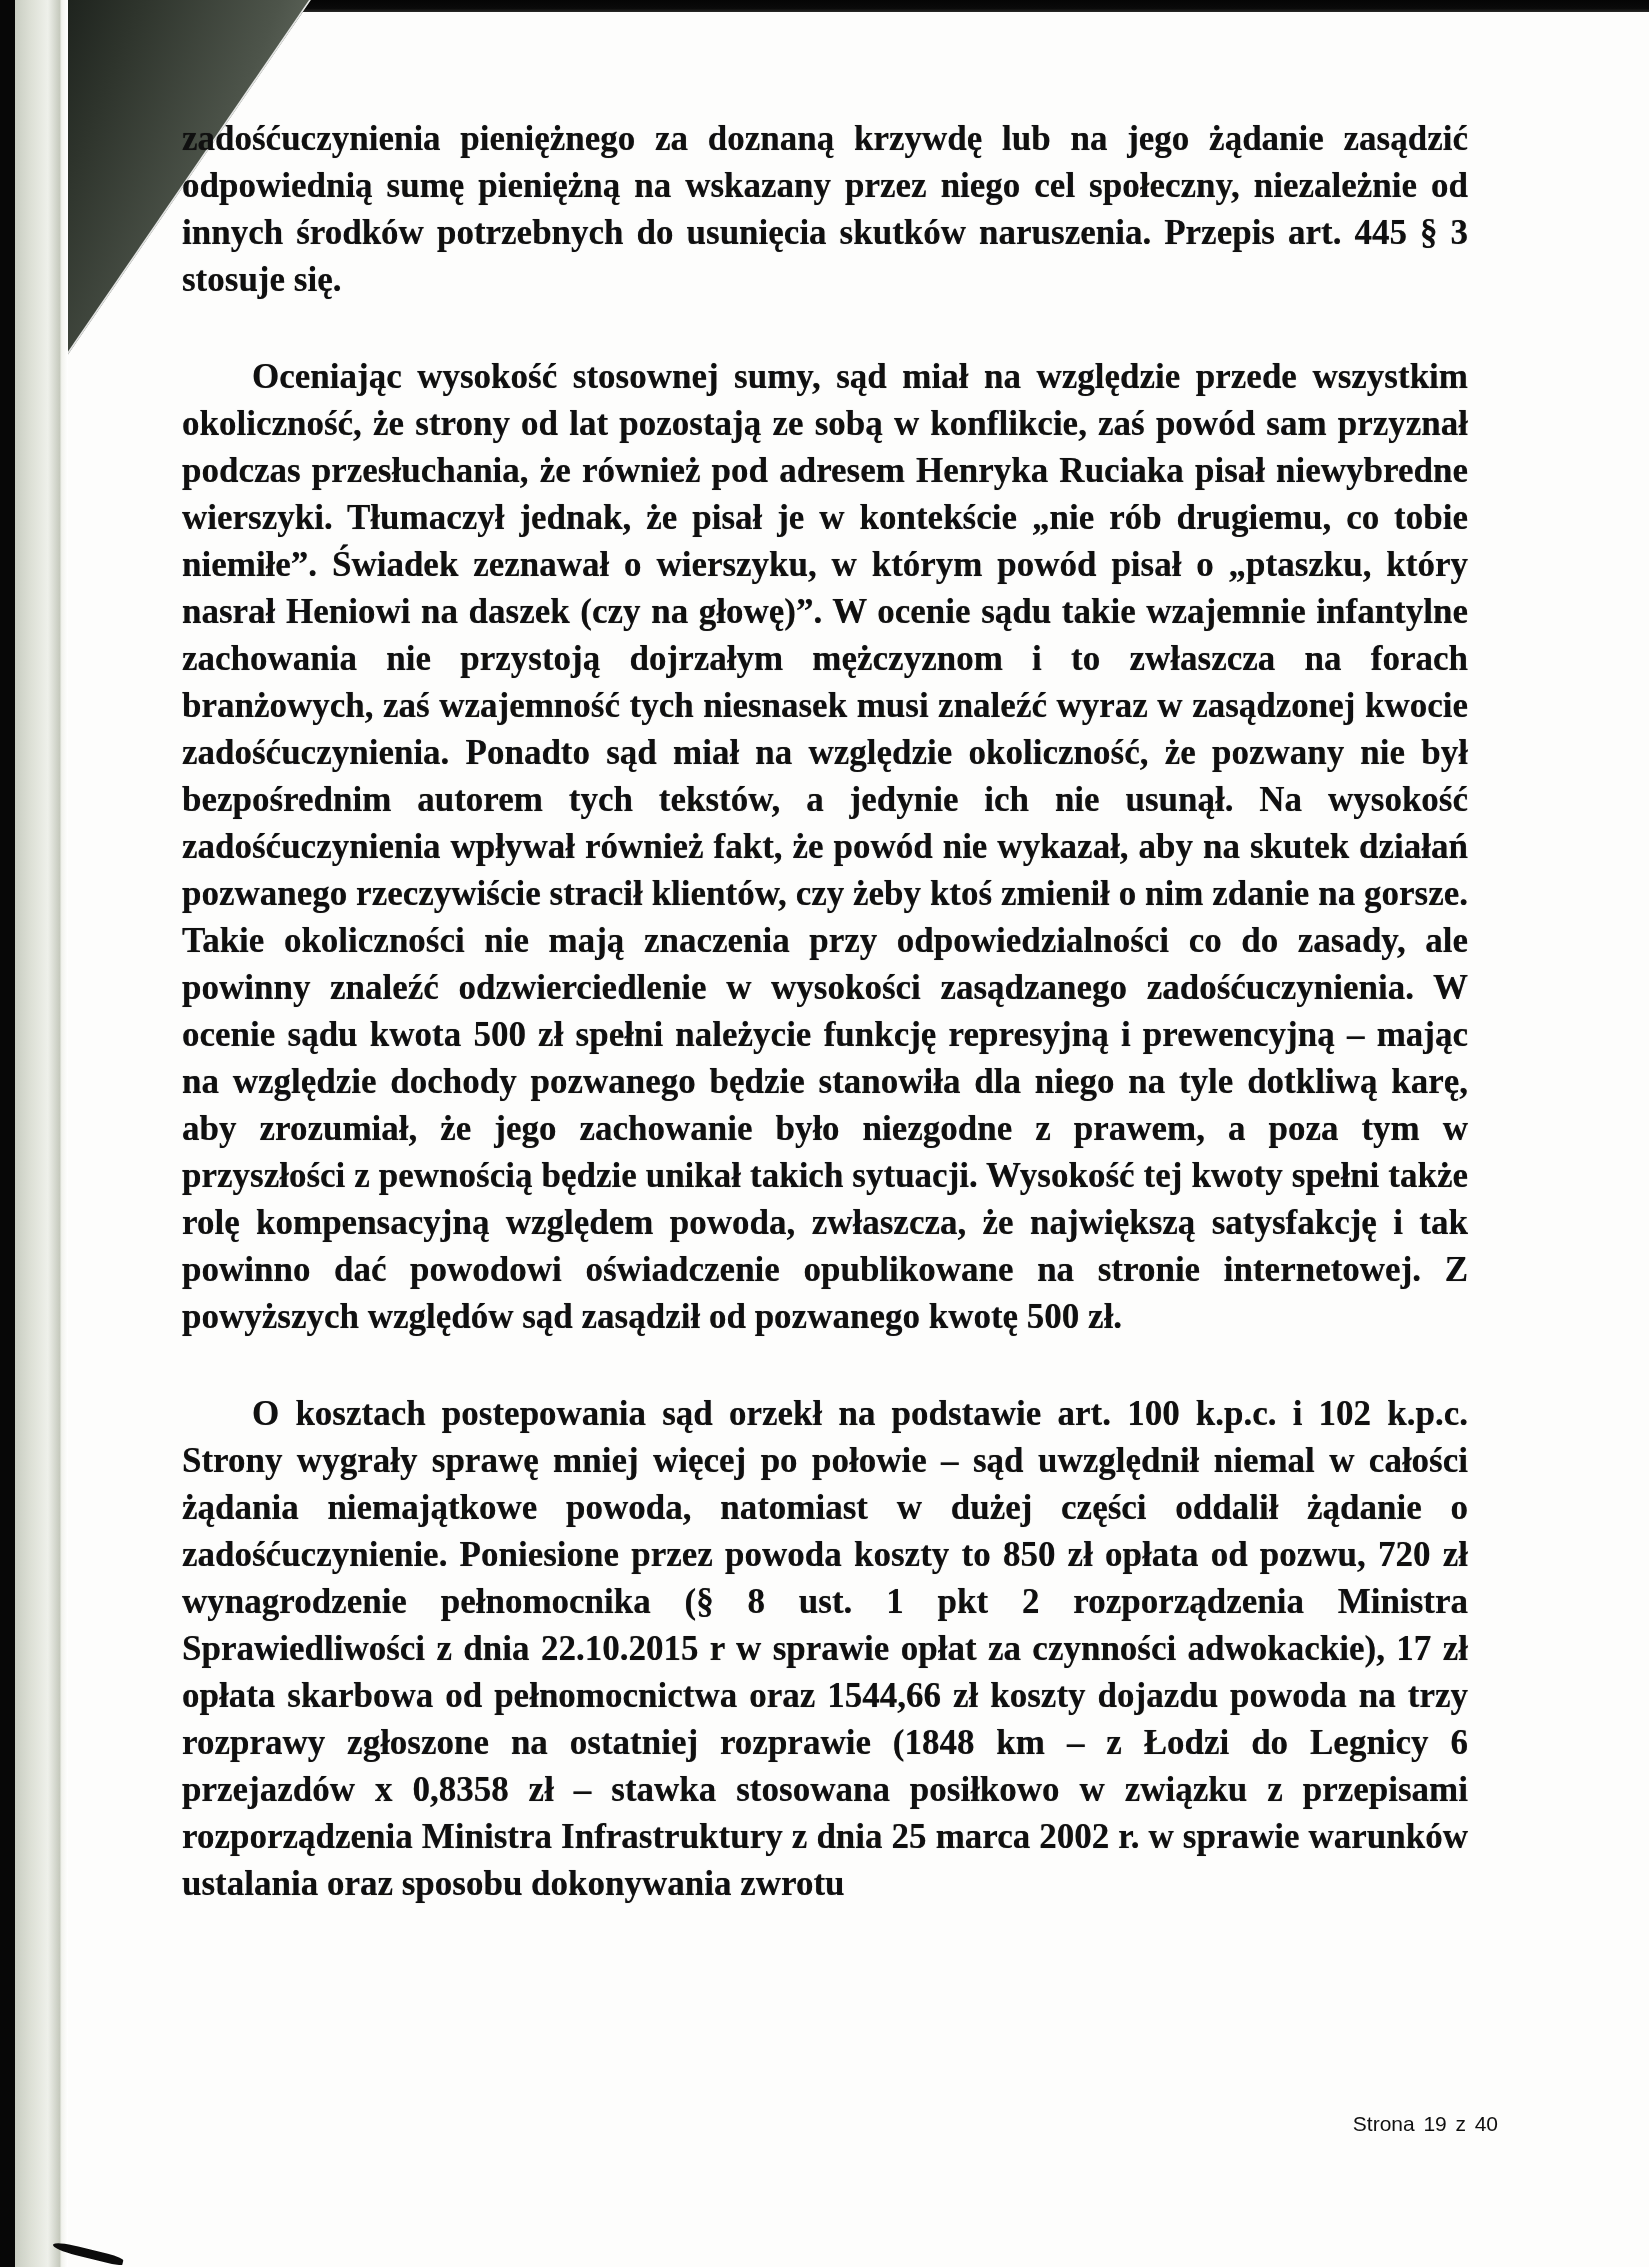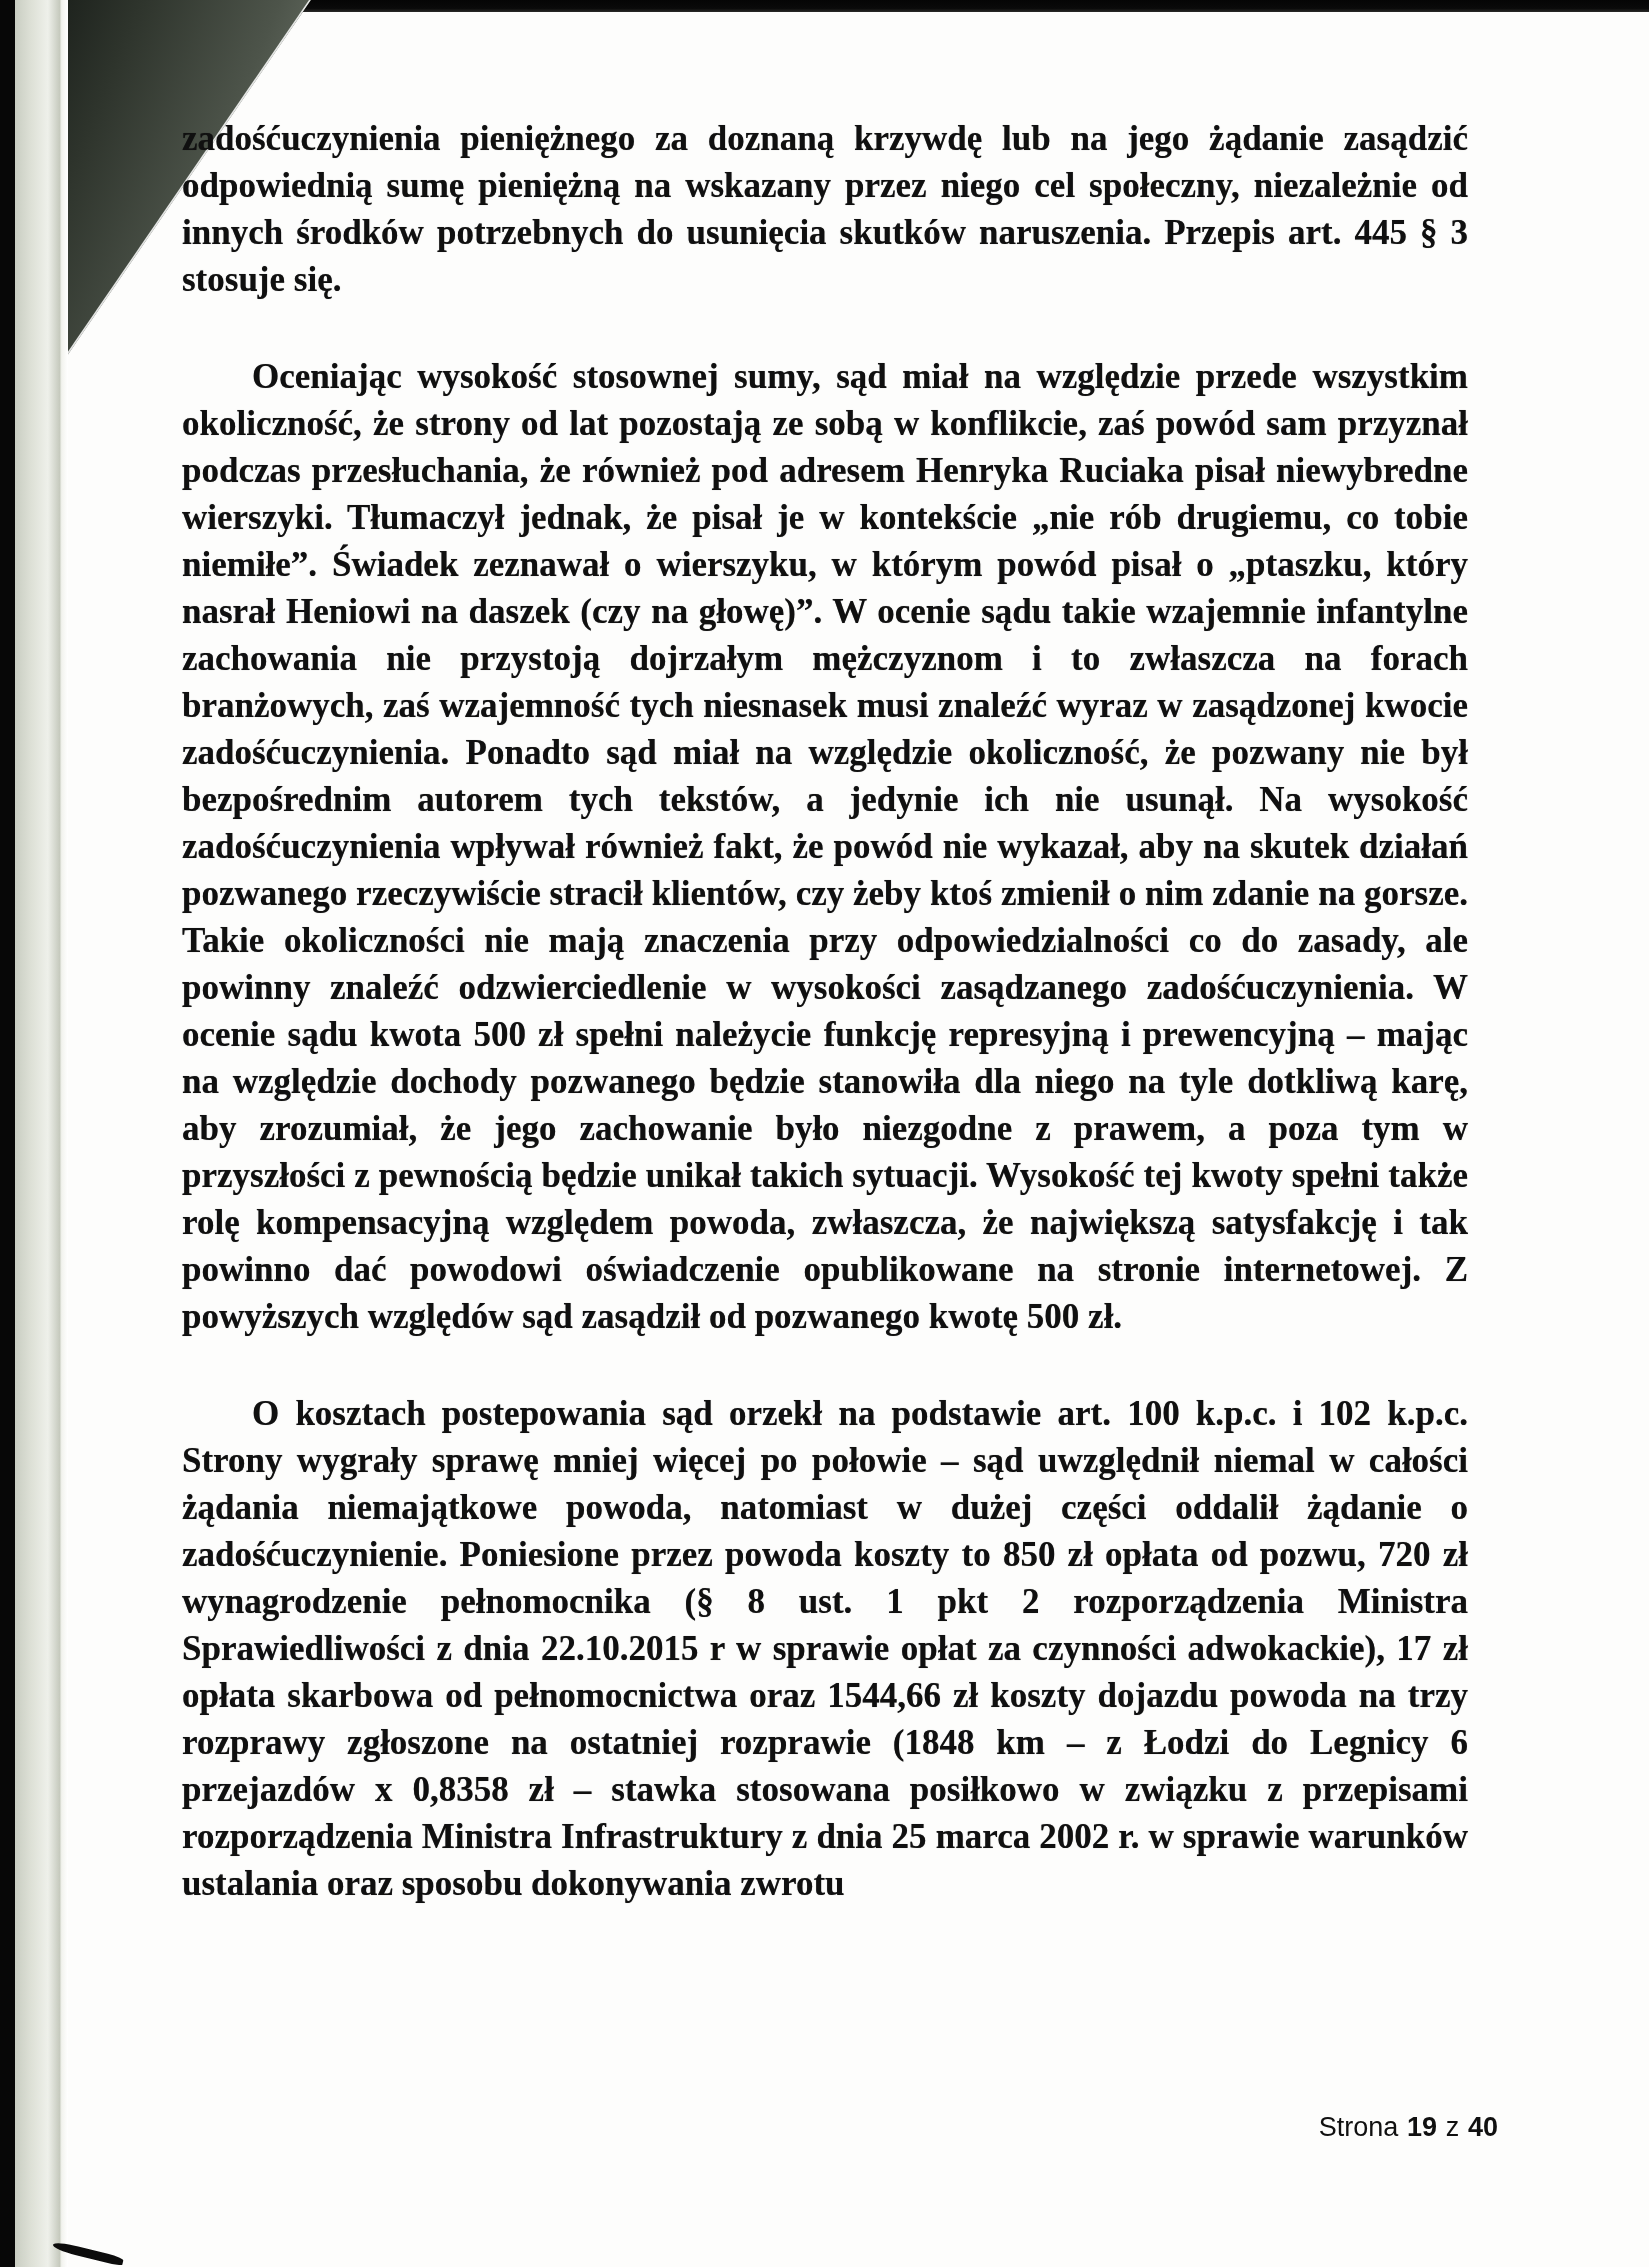--- a/index.html
+++ b/index.html
@@ -91,24 +91,24 @@
 
   
   .page-footer {
     position: absolute;
     top: 2112px;
     right: 152px;
     display: flex;
     gap: 8.7px;
     align-items: baseline;
     font-family: "Liberation Sans", "DejaVu Sans", sans-serif;
-    font-size: 27px;
+    font-size: 21px;
     color: var(--ink, #101010);
   }
-  .page-footer b { font-weight: 700; }
+  .page-footer b { font-weight: 400; }
 </style>
 </head>
 <body>
 
 <div class="page">
 
   <div class="artifact top-bar"></div>
   <div class="artifact corner-wedge"></div>
   <div class="artifact paper-edge"></div>
   <div class="artifact left-bar"></div>

